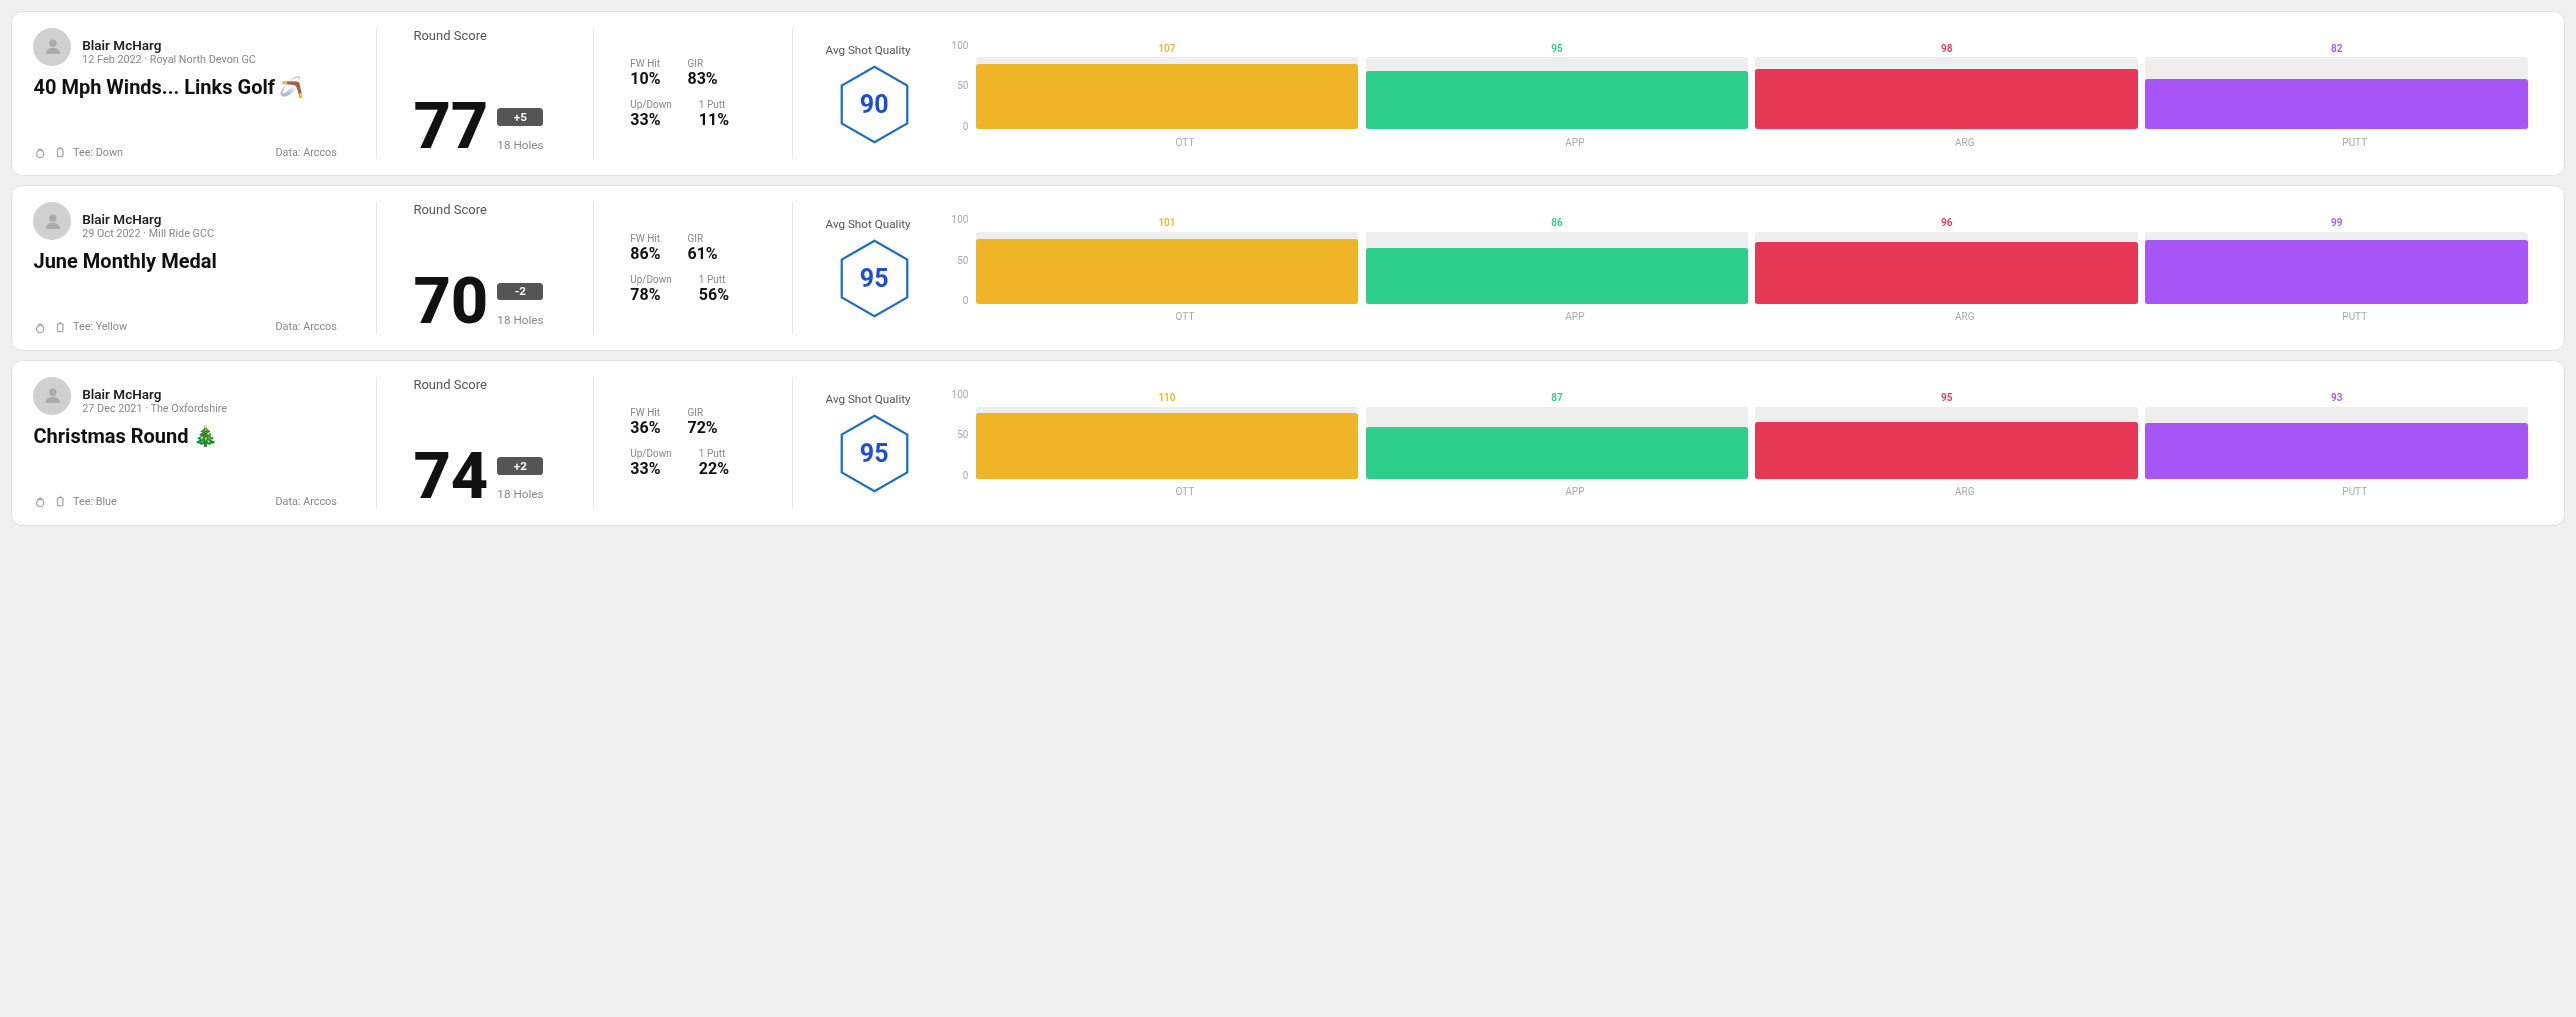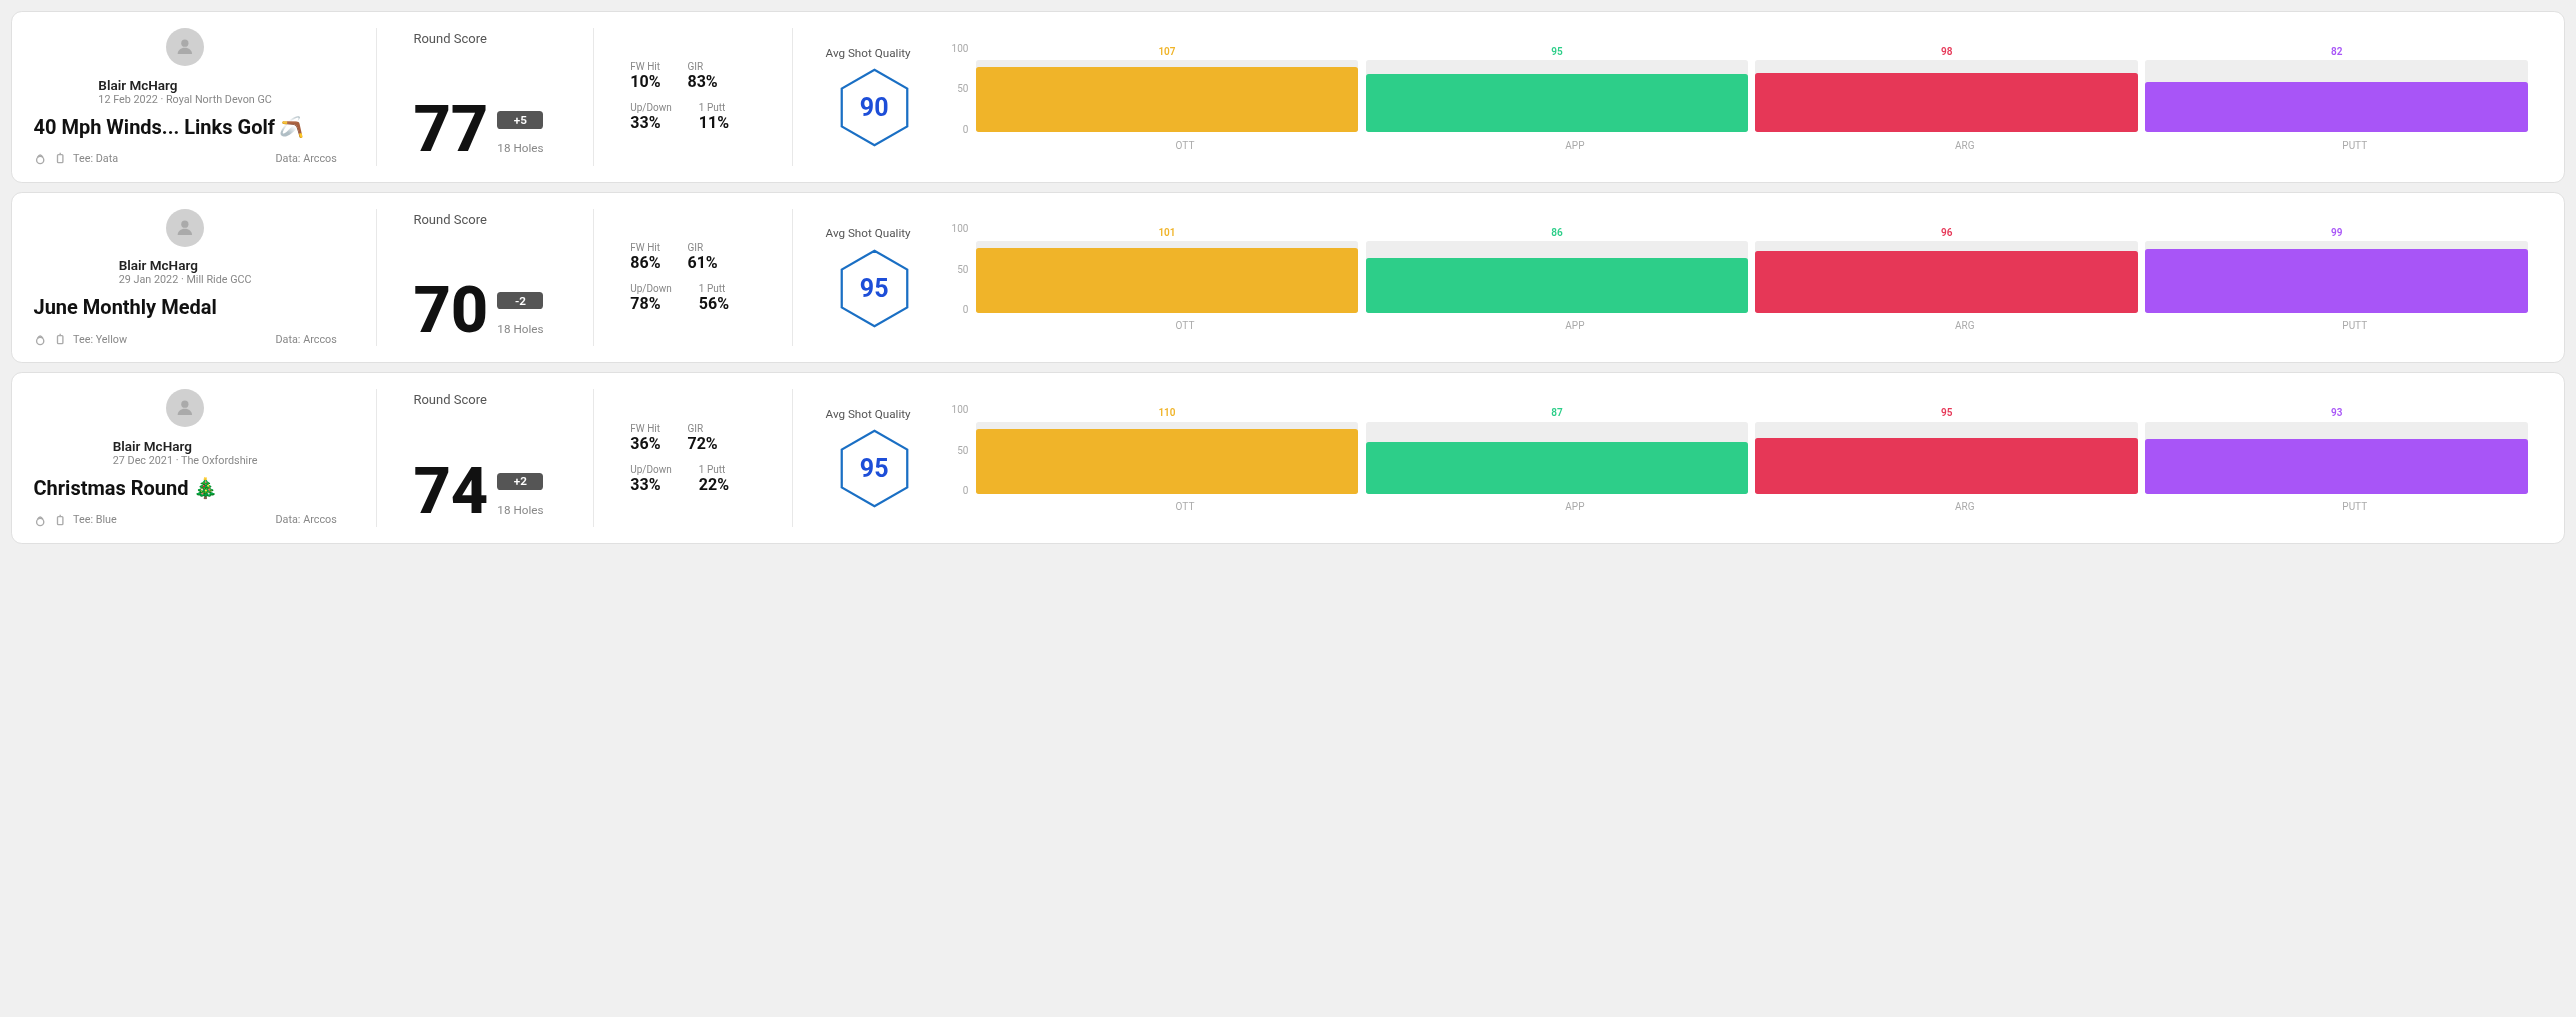--- a/index.html
+++ b/index.html
@@ -23,23 +23,22 @@
     }
     .section-player {
       flex: 0 0 325px;
       display: flex;
       flex-direction: column;
       justify-content: space-between;
       padding-right: 21.7px;
     }
     .player-top {
       display: flex;
-      align-items: center;
+      align-items: flex-end;
       gap: 10.8px;
-      flex-direction: column;
     }
     .avatar {
       width: 38px;
       height: 38px;
       border-radius: 50%;
       background: #d0d0d0;
       display: flex;
       align-items: center;
       justify-content: center;
       color: #888;
@@ -262,21 +261,21 @@
       <div class="player-bottom">
         <div class="tee-info">
           <svg width="14.4" height="14.4" viewBox="0 0 16 16" fill="none">
               <circle cx="8" cy="10" r="4" stroke="#aaa" stroke-width="1.5" fill="none"></circle>
               <path d="M5 7 Q8 2 11 7" stroke="#aaa" stroke-width="1.5" fill="none"></path>
             </svg>
           <svg width="14.4" height="14.4" viewBox="0 0 16 16" fill="none">
               <rect x="5" y="4" width="6" height="9" rx="1" stroke="#aaa" stroke-width="1.5" fill="none"></rect>
               <line x1="8" y1="2" x2="8" y2="4" stroke="#aaa" stroke-width="1.5"></line>
             </svg>
-          <span>Tee: Data</span>
+          <span>Tee: Down</span>
         </div>
         <span>Data: Arccos</span>
       </div>
     </div>
 
     <div class="divider-v"></div>
 
     <div class="section-score">
       <div class="score-label">Round Score</div>
       <div class="score-main">
@@ -374,21 +373,21 @@
       <div>
         <div class="player-top">
           <div class="avatar">
             <svg width="21.7" height="21.7" viewBox="0 0 24 24" fill="#aaa">
                 <circle cx="12" cy="8" r="4"></circle>
                 <path d="M4 20c0-4 3.6-7 8-7s8 3 8 7"></path>
               </svg>
           </div>
           <div class="player-info">
             <div class="player-name">Blair McHarg</div>
-            <div class="player-date">29 Jan 2022 · Mill Ride GCC</div>
+            <div class="player-date">29 Oct 2022 · Mill Ride GCC</div>
           </div>
         </div>
         <div class="round-title">June Monthly Medal</div>
       </div>
       <div class="player-bottom">
         <div class="tee-info">
           <svg width="14.4" height="14.4" viewBox="0 0 16 16" fill="none">
               <circle cx="8" cy="10" r="4" stroke="#aaa" stroke-width="1.5" fill="none"></circle>
               <path d="M5 7 Q8 2 11 7" stroke="#aaa" stroke-width="1.5" fill="none"></path>
             </svg>

